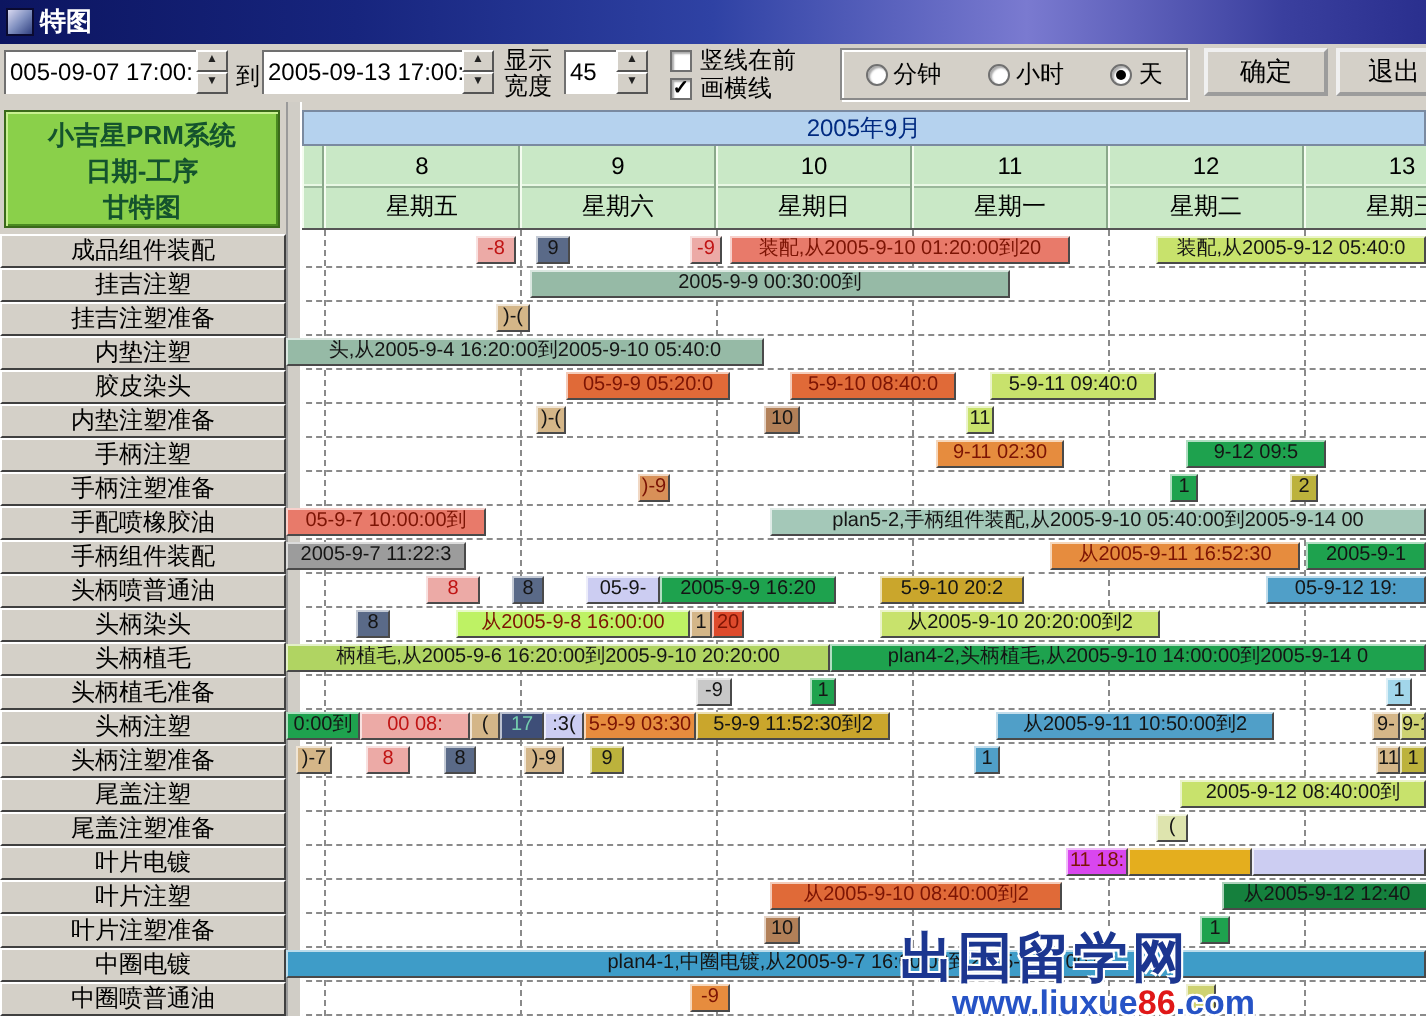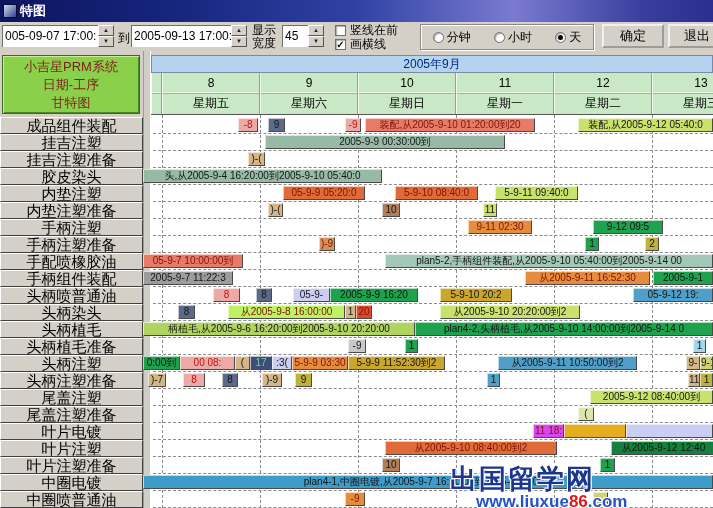--- a/index.html
+++ b/index.html
@@ -35,26 +35,26 @@
   .btn{position:absolute;top:2px;height:24px;background:#d4d0c8;border:2px outset #f0f0f0;font-size:13px;color:#000;
     font-family:"Liberation Sans",sans-serif;text-align:center;}
 
   
   .main{position:absolute;left:0;top:51px;width:713px;height:457px;}
 
   
   .sidebar{position:absolute;left:0;top:0;width:143px;height:457px;background:#d4d0c8;}
   .sidebar-header{position:absolute;left:2px;top:4px;width:138px;height:59px;box-sizing:border-box;
     background:#8ad04a;border:1px solid #3a6a1a;box-shadow:inset 1px 1px 0 #c8f090,inset -1px -1px 0 #4a8a20;
-    display:flex;flex-direction:column;align-items:center;justify-content:center;
-    color:#7f1d1d;font-weight:normal;font-size:13px;line-height:18px;}
+    display:flex;flex-direction:column;align-items:center;justify-content:flex-end;
+    color:#14532d;font-weight:bold;font-size:13px;line-height:18px;}
   .process-list{position:absolute;left:0;top:66px;width:143px;}
   .proc-btn{height:17px;box-sizing:border-box;background:#d4d0c8;
     border-top:1px solid #fff;border-left:1px solid #fff;border-right:1px solid #404040;border-bottom:1px solid #404040;
-    font-size:15px;text-align:center;line-height:15px;color:#000;white-space:nowrap;overflow:hidden;cursor:default;}
+    font-size:12px;text-align:center;line-height:15px;color:#000;white-space:nowrap;overflow:hidden;cursor:default;}
 
   
   .gantt{position:absolute;left:143px;top:0;width:570px;height:457px;background:#d4d0c8;}
   .strip{position:absolute;left:0;top:0;width:8px;height:457px;background:#d0cdc6;
     border-left:1px solid #9a9a9a;border-right:1px solid #fff;box-sizing:border-box;z-index:1;}
   .month{position:absolute;left:8px;top:4px;width:562px;height:18px;box-sizing:border-box;
     background:#b5d2ee;border:1px solid #7a8aa0;color:#002a80;text-align:center;line-height:16px;font-size:12px;}
   .dayhead{position:absolute;left:8px;top:22px;width:562px;height:42px;box-sizing:border-box;
     display:flex;overflow:hidden;border-bottom:1px solid #555;background:#c9e8c6;}
   .daycell{flex:none;box-sizing:border-box;border-left:1px solid #f4fcf0;border-right:1px solid #8aa88a;
@@ -145,22 +145,22 @@
     <div class="sidebar">
       <div class="sidebar-header">
         <div>小吉星PRM系统</div>
         <div>日期-工序</div>
         <div>甘特图</div>
       </div>
       <div class="process-list">
           <div class="proc-btn">成品组件装配</div>
           <div class="proc-btn">挂吉注塑</div>
           <div class="proc-btn">挂吉注塑准备</div>
+          <div class="proc-btn">内垫注塑</div>
           <div class="proc-btn">胶皮染头</div>
-          <div class="proc-btn">内垫注塑</div>
           <div class="proc-btn">内垫注塑准备</div>
           <div class="proc-btn">手柄注塑</div>
           <div class="proc-btn">手柄注塑准备</div>
           <div class="proc-btn">手配喷橡胶油</div>
           <div class="proc-btn">手柄组件装配</div>
           <div class="proc-btn">头柄喷普通油</div>
           <div class="proc-btn">头柄染头</div>
           <div class="proc-btn">头柄植毛</div>
           <div class="proc-btn">头柄植毛准备</div>
           <div class="proc-btn">头柄注塑</div>
@@ -310,21 +310,21 @@
           </div>
           <div class="lane">
             <div class="bar" title="(" style="left: 435px; width: 16px; background: rgb(222, 228, 174);">(</div>
           </div>
           <div class="lane">
             <div class="bar" title="11 18:" style="left: 390px; width: 31px; background: #d946ef; color: rgb(124, 20, 4);">11 18:</div>
             <div class="bar" title="" style="left: 421px; width: 62px; background: rgb(228, 174, 30);"></div>
             <div class="bar" title="" style="left: 483px; width: 87px; background: rgb(204, 205, 242);"></div>
           </div>
           <div class="lane">
-            <div class="bar" title="从2005-9-10 08:40:00到2" style="left: 242px; width: 172px; background: rgb(224, 106, 56); color: rgb(124, 20, 4);">从2005-9-10 08:40:00到2</div>
+            <div class="bar" title="从2005-9-10 08:40:00到2" style="left: 242px; width: 146px; background: rgb(224, 106, 56); color: rgb(124, 20, 4);">从2005-9-10 08:40:00到2</div>
             <div class="bar" title="从2005-9-12 12:40" style="left: 468px; width: 105px; background: #15803d;">从2005-9-12 12:40</div>
           </div>
           <div class="lane">
             <div class="bar" title="10" style="left: 239px; width: 18px; background: rgb(178, 128, 88);">10</div>
             <div class="bar" title="1" style="left: 457px; width: 15px; background: rgb(30, 162, 78);">1</div>
           </div>
           <div class="lane">
             <div class="bar" title="plan4-1,中圈电镀,从2005-9-7 16:00:00到2005-9-14 00:0" style="left: 0px; width: 570px; background: rgb(62, 156, 200);">plan4-1,中圈电镀,从2005-9-7 16:00:00到2005-9-14 00:0</div>
           </div>
           <div class="lane">

